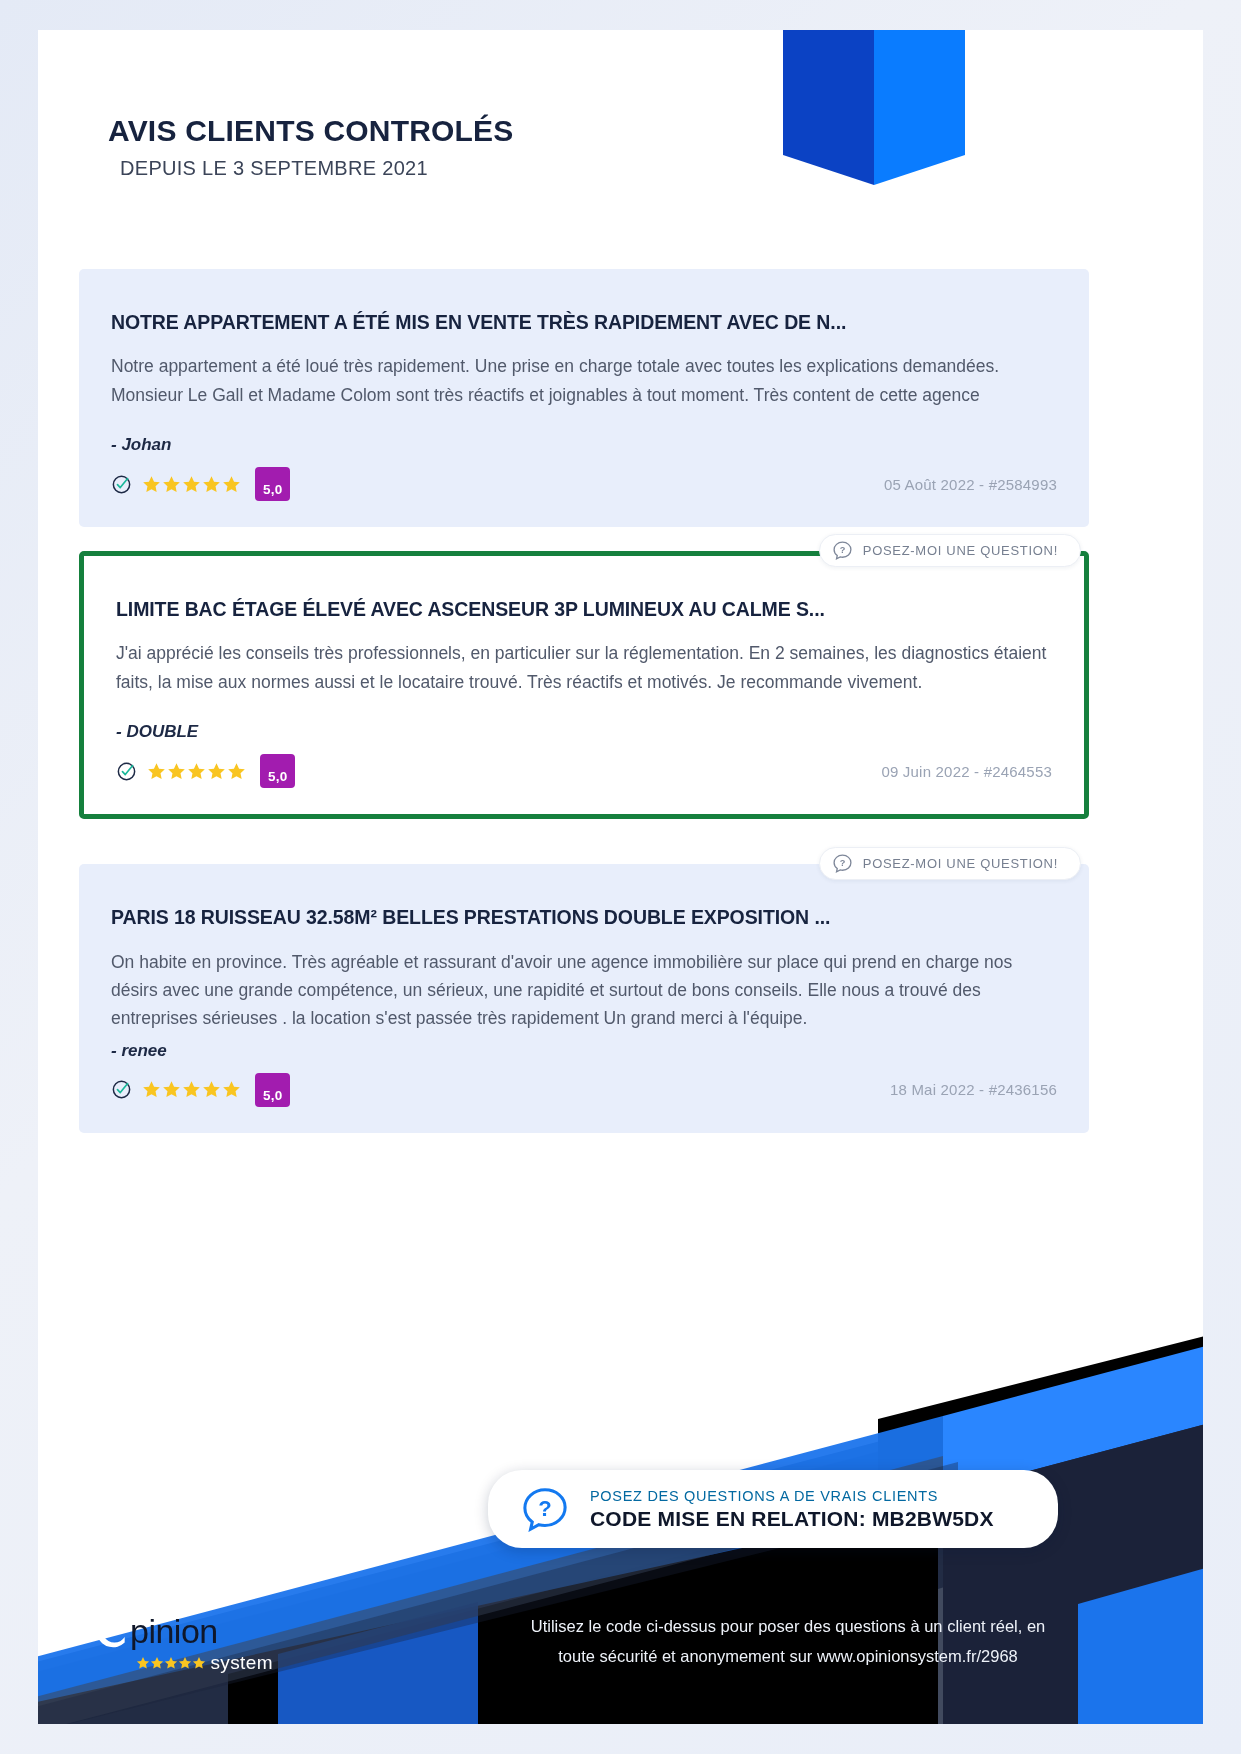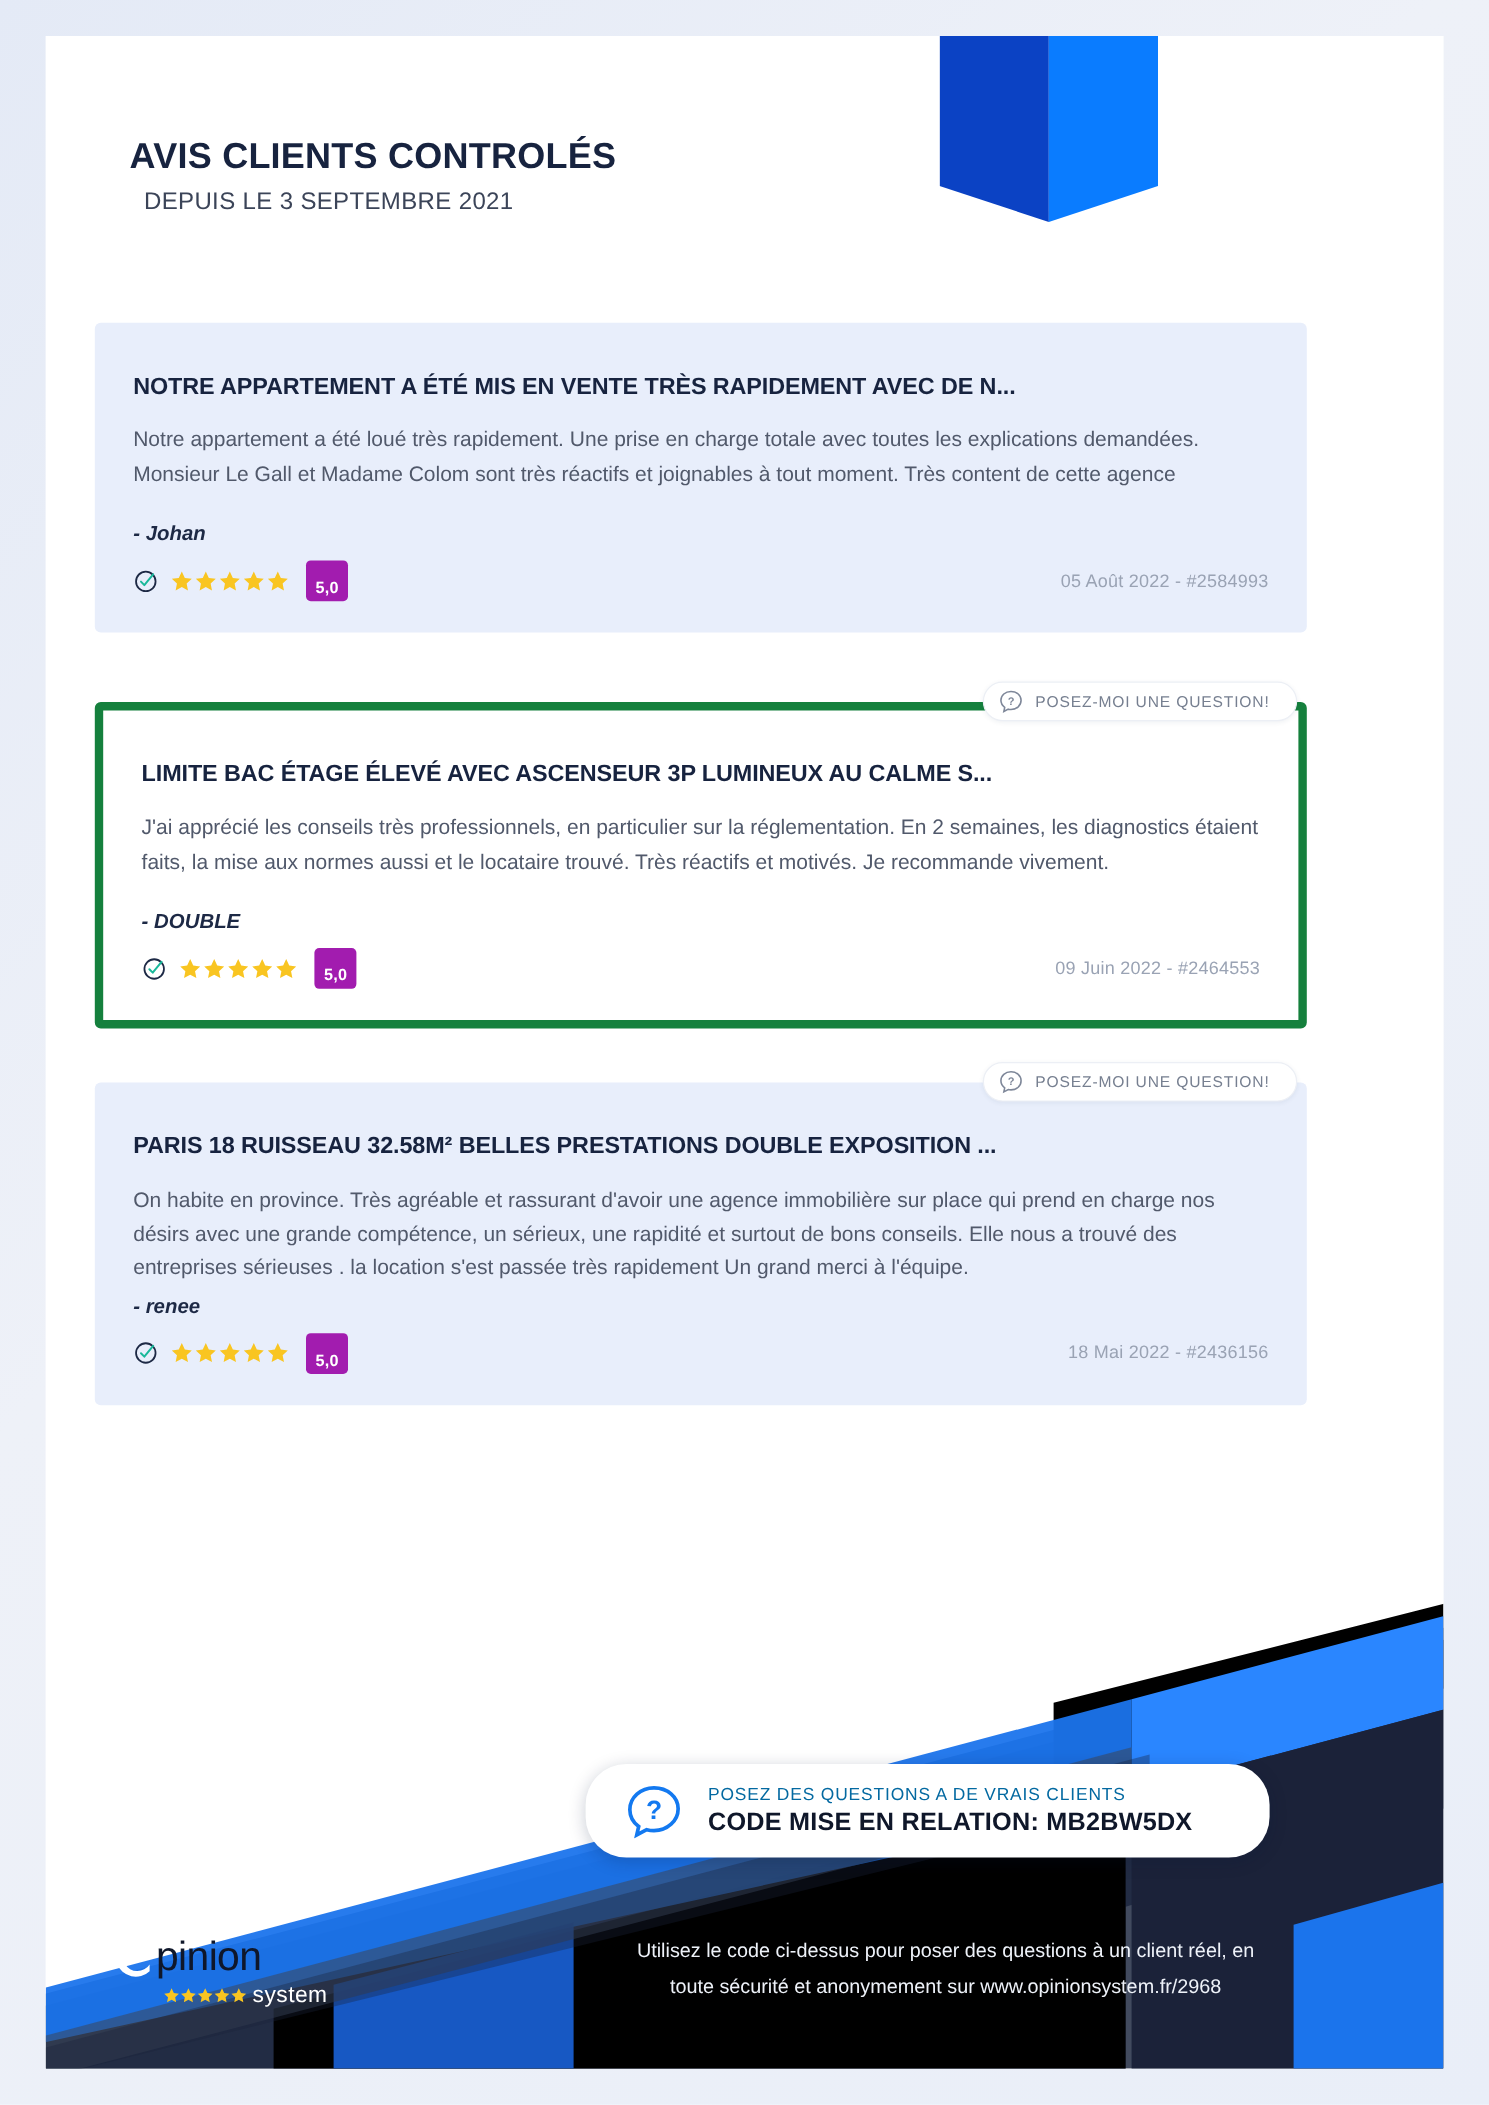--- a/index.html
+++ b/index.html
@@ -70,21 +70,21 @@
   }
 
   .review-block { position: relative; }
 
   .card {
     position: relative;
     border-radius: 5px;
     padding: 42px 32px 26px 32px;
   }
   .card.shaded { background: #e8eefb; }
-  .card.plain  { background: #ffffff; border: 7px solid #15803d; }
+  .card.plain  { background: #ffffff; border: 5px solid #15803d; }
 
   .card-title {
     font-size: 19.5px;
     font-weight: 700;
     color: #17233f;
     letter-spacing: -0.1px;
     line-height: 1.2;
     margin-bottom: 18px;
   }
 
@@ -256,21 +256,21 @@
       <polygon points="91,0 182,0 182,155 91,185" fill="#0a7cff"></polygon>
     </svg>
   </div>
 
   <div class="header">
     <div class="header-title">AVIS CLIENTS CONTROLÉS</div>
     <div class="header-sub">DEPUIS LE 3 SEPTEMBRE 2021</div>
   </div>
 
   <div class="reviews" id="reviews">
-      <div class="review-block" style="margin-bottom: 58px;">
+      <div class="review-block" style="margin-bottom: 24px;">
         <div class="card shaded">
           <div class="card-title">NOTRE APPARTEMENT A ÉTÉ MIS EN VENTE TRÈS RAPIDEMENT AVEC DE N...</div>
           <div class="card-body">Notre appartement a été loué très rapidement. Une prise en charge totale avec toutes les explications demandées. Monsieur Le Gall et Madame Colom sont très réactifs et joignables à tout moment. Très content de cette agence</div>
           <div class="card-author">- Johan</div>
           <div class="card-foot">
             <div class="rating">
               <span class="verified-icon"><svg viewBox="0 0 24 24" width="21" height="21">
                   <circle cx="12" cy="12" r="9.3" fill="none" stroke="#1d2945" stroke-width="1.7"></circle>
                   <path d="M7.4 12.2 l3.2 3.3 L19 5.2" fill="none" stroke="#19b89a" stroke-width="1.9" stroke-linecap="round" stroke-linejoin="round"></path>
                 </svg></span>

